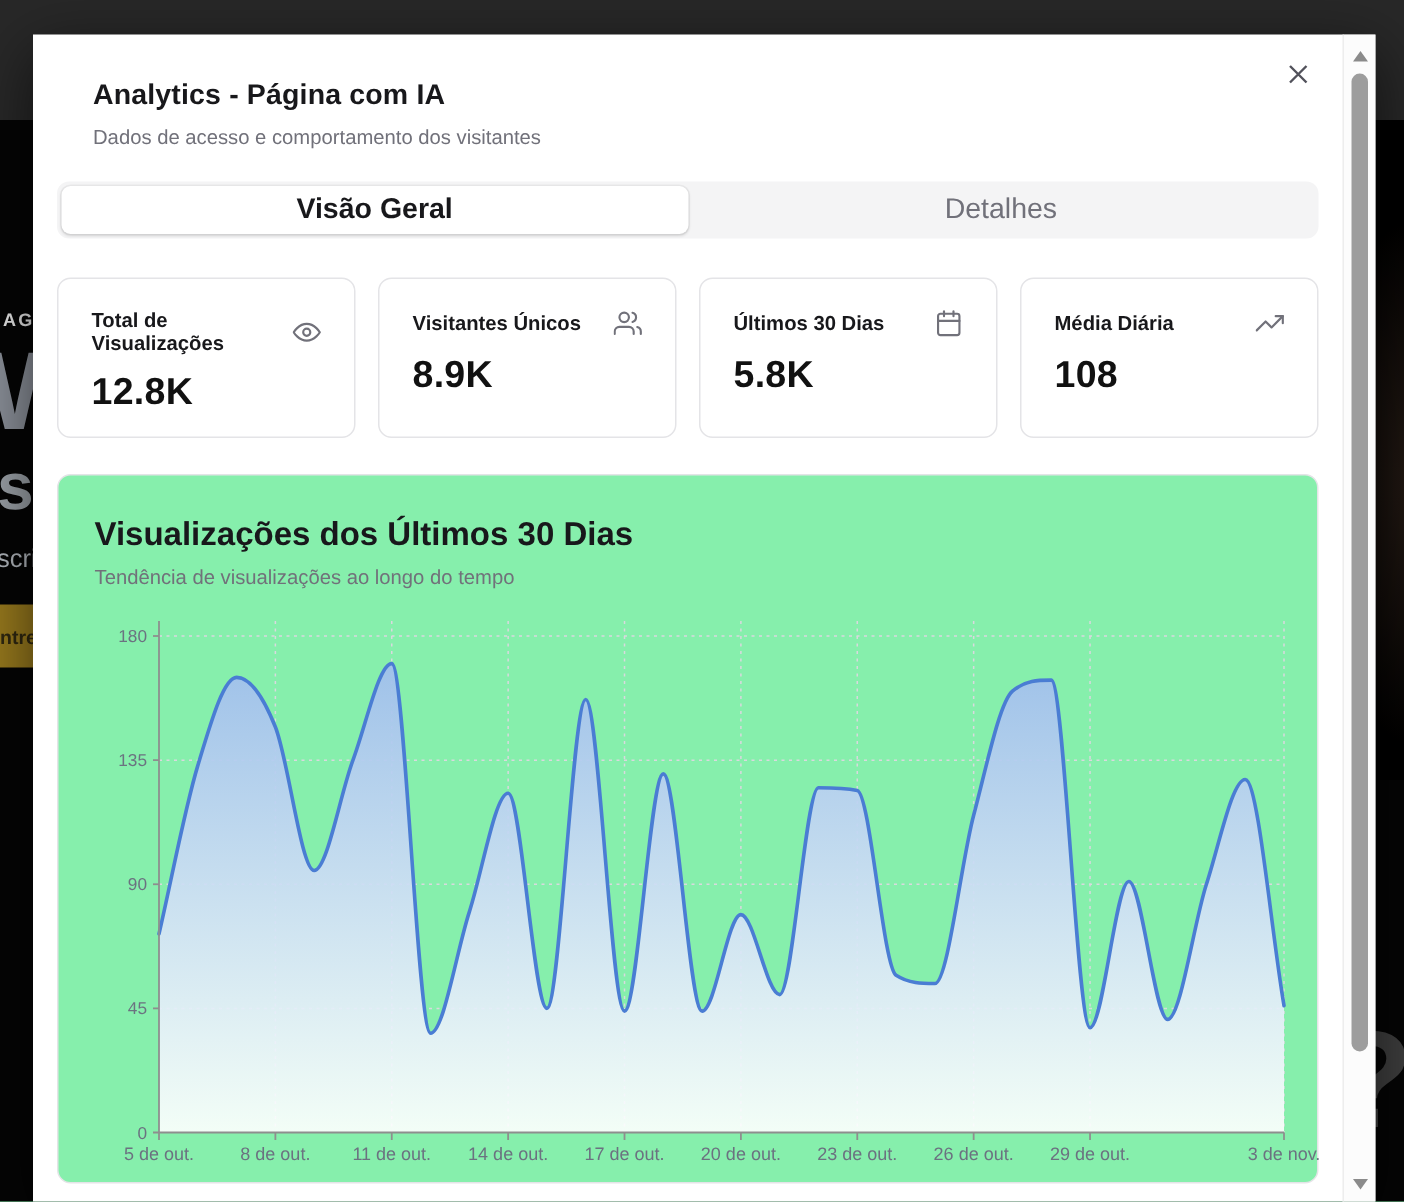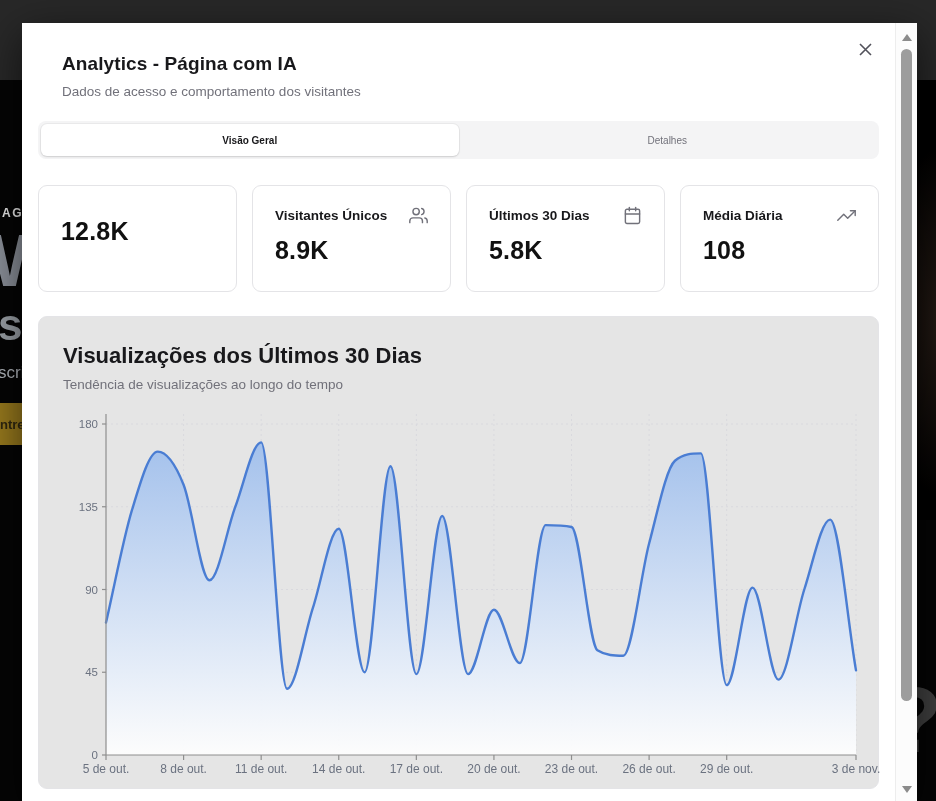--- a/index.html
+++ b/index.html
@@ -41,34 +41,34 @@
   .dlg-header { position:relative; padding:30px 40px 0 40px; }
   .dlg-title { font-size:19px; font-weight:700; color:#18181b; letter-spacing:.1px; }
   .dlg-subtitle { font-size:13.5px; color:#71717a; margin-top:9px; }
   .dlg-close { position:absolute; top:14px; right:16px; width:28px; height:28px; border:none; background:transparent;
     cursor:pointer; display:flex; align-items:center; justify-content:center; color:#52525b; }
 
   
   .tabbar { margin:22px 16px 0 16px; height:38px; background:#f4f4f5; border-radius:8px;
     display:flex; padding:3px; }
   .tab { flex:1; display:flex; align-items:center; justify-content:center;
-    font-size:10px; color:#71717a; border-radius:6px; cursor:pointer; }
+    font-size:19px; color:#71717a; border-radius:6px; cursor:pointer; }
   .tab.active { background:#ffffff; color:#18181b; font-weight:700;
     box-shadow:0 1px 2px rgba(0,0,0,.12), 0 0 0 1px rgba(0,0,0,.04); }
 
   
   .cards { margin:26px 16px 0 16px; display:grid; grid-template-columns:repeat(4,1fr); gap:15px; }
   .stat-card { background:#fff; border:1px solid #e4e4e7; border-radius:9px; height:107px; padding:20px 22px 0 22px; }
   .stat-top { display:flex; align-items:center; justify-content:space-between; }
   .stat-label { font-size:13.5px; font-weight:700; color:#18181b; }
   .stat-icon { color:#71717a; display:flex; }
   .stat-value { font-size:25px; font-weight:700; color:#111; margin-top:11px; letter-spacing:.2px; }
 
   
-  .chart-card { margin:24px 16px 0 16px; background:#e5e5e5; border:1px solid #e4e4e7; border-radius:9px;
+  .chart-card { margin:24px 16px 0 16px; background:#86efac; border:1px solid #e4e4e7; border-radius:9px;
     height:473px; padding:26px 24px 4px 24px; }
   .chart-title { font-size:22px; font-weight:700; color:#18181b; }
   .chart-subtitle { font-size:13.5px; color:#71717a; margin-top:8px; }
   .chart-wrap { margin-top:14px; }
   svg.chart { overflow:visible; display:block; }
 </style>
 </head>
 <body>
 
 <div class="bg-layer">
@@ -97,20 +97,29 @@
       </button>
     </div>
 
     <div class="tabbar">
       <div class="tab active">Visão Geral</div>
       <div class="tab">Detalhes</div>
     </div>
 
     <div class="cards">
       <div class="stat-card">
+        <div class="stat-top">
+          <span class="stat-label">Total de Visualizações</span>
+          <span class="stat-icon">
+            <svg width="19" height="19" viewBox="0 0 24 24" fill="none" stroke="#71717a" stroke-width="1.8" stroke-linecap="round" stroke-linejoin="round">
+                <path d="M1 12s4-7 11-7 11 7 11 7-4 7-11 7-11-7-11-7z"></path>
+                <circle cx="12" cy="12" r="3"></circle>
+              </svg>
+          </span>
+        </div>
         <div class="stat-value">12.8K</div>
       </div>
 
       <div class="stat-card">
         <div class="stat-top">
           <span class="stat-label">Visitantes Únicos</span>
           <span class="stat-icon">
             <svg width="19" height="19" viewBox="0 0 24 24" fill="none" stroke="#71717a" stroke-width="1.8" stroke-linecap="round" stroke-linejoin="round">
                 <path d="M17 21v-2a4 4 0 0 0-4-4H5a4 4 0 0 0-4 4v2"></path>
                 <circle cx="9" cy="7" r="4"></circle>

